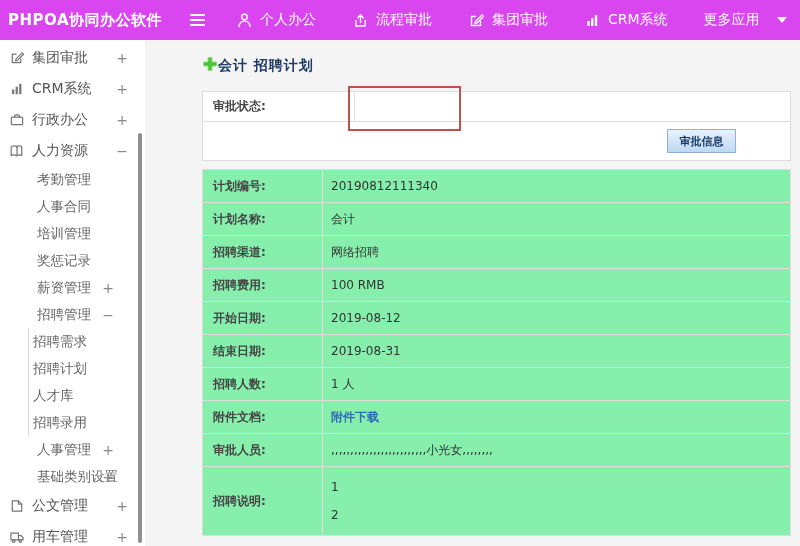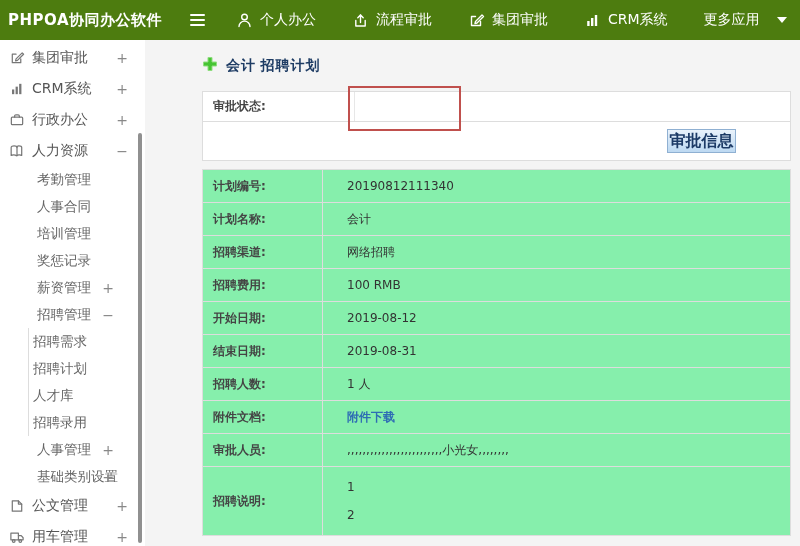--- a/index.html
+++ b/index.html
@@ -1,20 +1,20 @@
 <!DOCTYPE html>
 <html><head>
 <meta charset="utf-8">
 <style>
   * { box-sizing: border-box; margin: 0; padding: 0; }
   html,body { width:800px; height:546px; overflow:hidden; }
   body { font-family:"DejaVu Sans","Liberation Sans",sans-serif; background:#f4f4f4; position:relative; }
 
   
-  .navbar { height:40px; background:#4d7c0f; display:flex; align-items:center; color:#fff; }
+  .navbar { height:40px; background:#d946ef; display:flex; align-items:center; color:#fff; }
   .brand { font-size:15px; font-weight:bold; padding-left:8px; width:190px; letter-spacing:.5px; white-space:nowrap; }
   .hamburger { width:20px; display:flex; flex-direction:column; gap:3px; cursor:pointer; margin-right:26px; }
   .hamburger span { display:block; height:2px; background:#fff; border-radius:1px; width:15px; }
   .topmenu { display:flex; align-items:center; gap:36px; }
   .nav-item { display:flex; align-items:center; gap:7px; font-size:14px; color:#fff; cursor:pointer; white-space:nowrap; }
   .nav-item svg { display:block; }
   .caret { width:0; height:0; border-left:5px solid transparent; border-right:5px solid transparent; border-top:6px solid #fff; margin-left:10px; }
 
   
   .page-body { display:flex; height:506px; }
@@ -27,38 +27,38 @@
   .side-item.l2 { height:27px; padding-left:37px; font-size:13.5px; color:#666; }
   .l3-group { margin-left:28px; border-left:1px solid #ddd; }
   .side-item.l3 { height:27px; padding-left:4px; font-size:13.5px; color:#666; }
   .expander { position:absolute; color:#888; font-size:14px; font-weight:normal; top:50%; transform:translateY(-50%); }
   .side-item.l1 .expander { right:17px; }
   .side-item.l2 .expander { right:31px; }
   .side-scrollbar { position:absolute; right:3px; top:93px; width:4px; height:410px; background:#909090; border-radius:2px; }
 
   
   .content { flex:1; position:relative; }
-  .page-header { display:flex; align-items:center; gap:8px; margin:16px 0 0 57px;font-family:Liberation Serif, serif; }
+  .page-header { display:flex; align-items:center; margin:16px 0 0 57px; }
   .page-title { font-size:14px; font-weight:bold; color:#1e3c64; letter-spacing:1px; }
 
   .approval-box { position:relative; margin:15px 0 0 57px; width:589px; background:#fff; border:1px solid #ddd; }
   .approval-row1 { display:flex; height:30px; border-bottom:1px solid #ddd; }
   .approval-label { width:152px; border-right:1px solid #e7e7e7; display:flex; align-items:center; padding-left:10px; font-size:12px; font-weight:bold; color:#444; }
   .radio-zone { display:flex; align-items:center; padding-left:10px; gap:7px; }
   .radio { width:11px; height:11px; border-radius:50%; border:1px solid #8a8a8a; background:linear-gradient(#ededed,#fff); display:inline-block; position:relative; }
   .radio.checked::after { content:''; position:absolute; left:2px; top:2px; right:2px; bottom:2px; border-radius:50%; background:#3c3c3c; }
   .radio-label { font-size:12px; font-weight:bold; color:#333; margin-right:6px; }
   .approval-row2 { height:38px; display:flex; align-items:center; justify-content:flex-end; padding-right:54px; }
-  .approve-btn { width:69px; height:24px; background:linear-gradient(#e9f2fb,#bdd9f2); border:1px solid #8fb0d2; color:#1c3a66; font-weight:bold; font-size:16px; font-family:inherit; cursor:pointer; }
+  .approve-btn { width:69px; height:24px; background:linear-gradient(#e9f2fb,#bdd9f2); border:1px solid #8fb0d2; color:#1c3a66; font-weight:bold; font-size:11px; font-family:inherit; cursor:pointer; }
   .red-annotation { position:absolute; left:145px; top:-6px; width:113px; height:45px; border:2px solid #c0504d; pointer-events:none; }
 
   .detail-table { margin:8px 0 0 57px; width:589px; border-collapse:collapse; background:#86efac; font-size:12px; }
   .detail-table td { border:1px solid #ddd; height:33px; vertical-align:middle; }
   .detail-table td.f-label { width:120px; padding-left:10px; font-weight:bold; color:#444; }
-  .detail-table td.f-value { padding-left:24px; color:#333; }
+  .detail-table td.f-value { padding-left:8px; color:#333; }
   .detail-table tr.desc-row td { height:69px; }
   .link { color:#2e6db4; font-weight:bold; cursor:pointer; }
   .desc-line { line-height:22px; padding:4px 0; }
   .desc-line div { padding:3px 0; }
 </style>
 </head>
 <body>
 
 <header class="navbar">
   <div class="brand">PHPOA协同办公软件</div>

